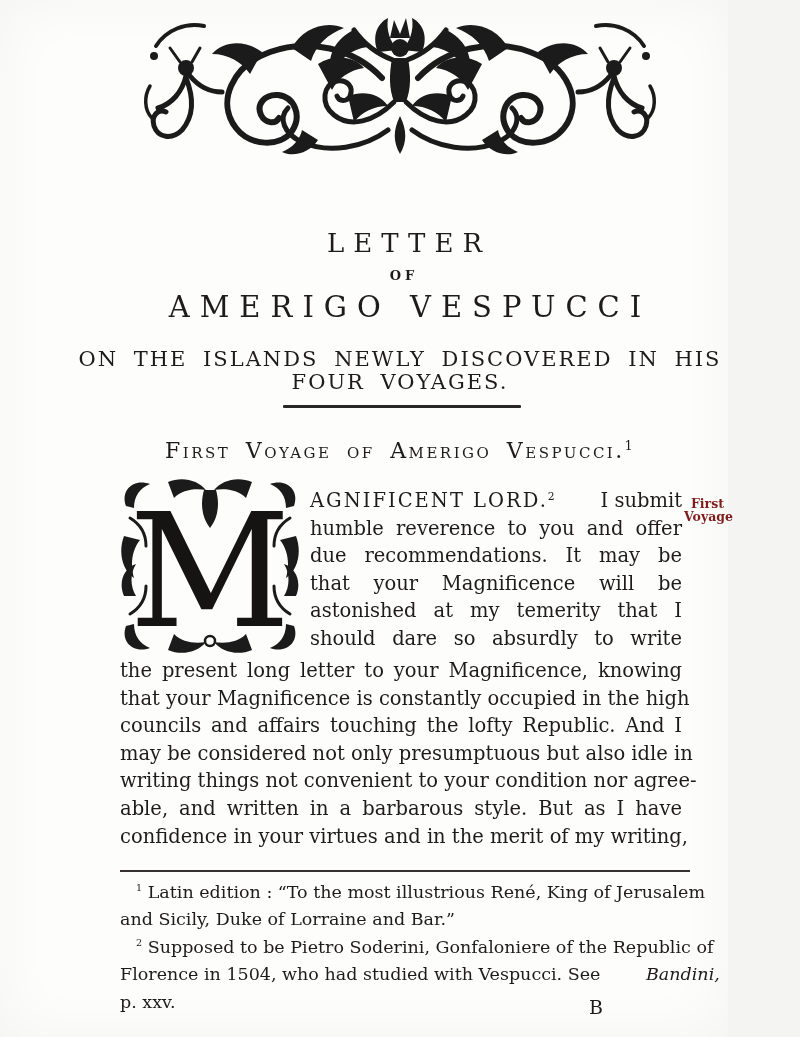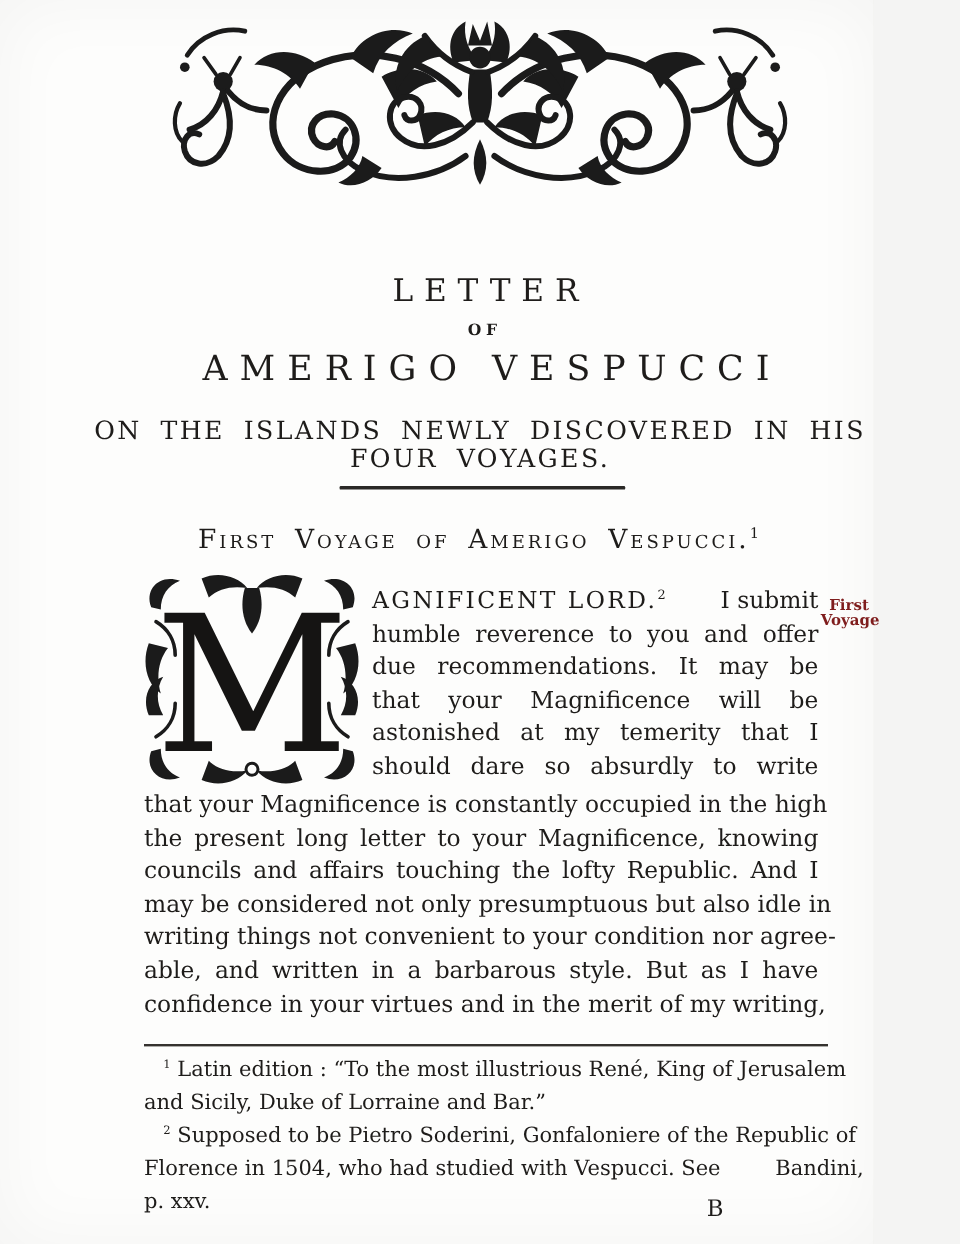--- a/index.html
+++ b/index.html
@@ -59,21 +59,21 @@
     position:absolute;left:120px;top:870px;width:570px;height:2px;
     background:#35322f;
   }
   .footnotes{position:absolute;left:120px;top:879px;width:566px;font-size:17.5px;}
   .fnline{
     line-height:27.4px;height:27.4px;white-space:nowrap;
     text-align:justify;text-align-last:justify;
   }
   .fnline.last{text-align-last:left;}
   .fnline .indent{display:inline-block;width:16px;}
-  .italic{margin-left:40px;}
+  .italic{font-style:italic;margin-left:40px;}
   
   .sig{position:absolute;left:566px;top:996px;width:60px;text-align:center;font-size:19px;}
 </style>
 </head>
 <body>
 
 <div class="page">
 
   <svg class="headpiece" viewBox="0 0 516 152" xmlns="http://www.w3.org/2000/svg">
     <defs>
@@ -174,22 +174,22 @@
         </div>
         <div class="bline">humble reverence to you and offer</div>
         <div class="bline">due recommendations. It may be</div>
         <div class="bline">that your Magnificence will be</div>
         <div class="bline">astonished at my temerity that I</div>
         <div class="bline">should dare so absurdly to write</div>
       </div>
     </div>
 
     <div class="full-lines">
+      <div class="bline">the present long letter to your Magnificence, knowing</div>
       <div class="bline">that your Magnificence is constantly occupied in the high</div>
-      <div class="bline">the present long letter to your Magnificence, knowing</div>
       <div class="bline">councils and affairs touching the lofty Republic. And I</div>
       <div class="bline">may be considered not only presumptuous but also idle in</div>
       <div class="bline">writing things not convenient to your condition nor agree-</div>
       <div class="bline">able, and written in a barbarous style. But as I have</div>
       <div class="bline">confidence in your virtues and in the merit of my writing,</div>
     </div>
   </div>
 
   <div class="fn-rule"></div>
 

